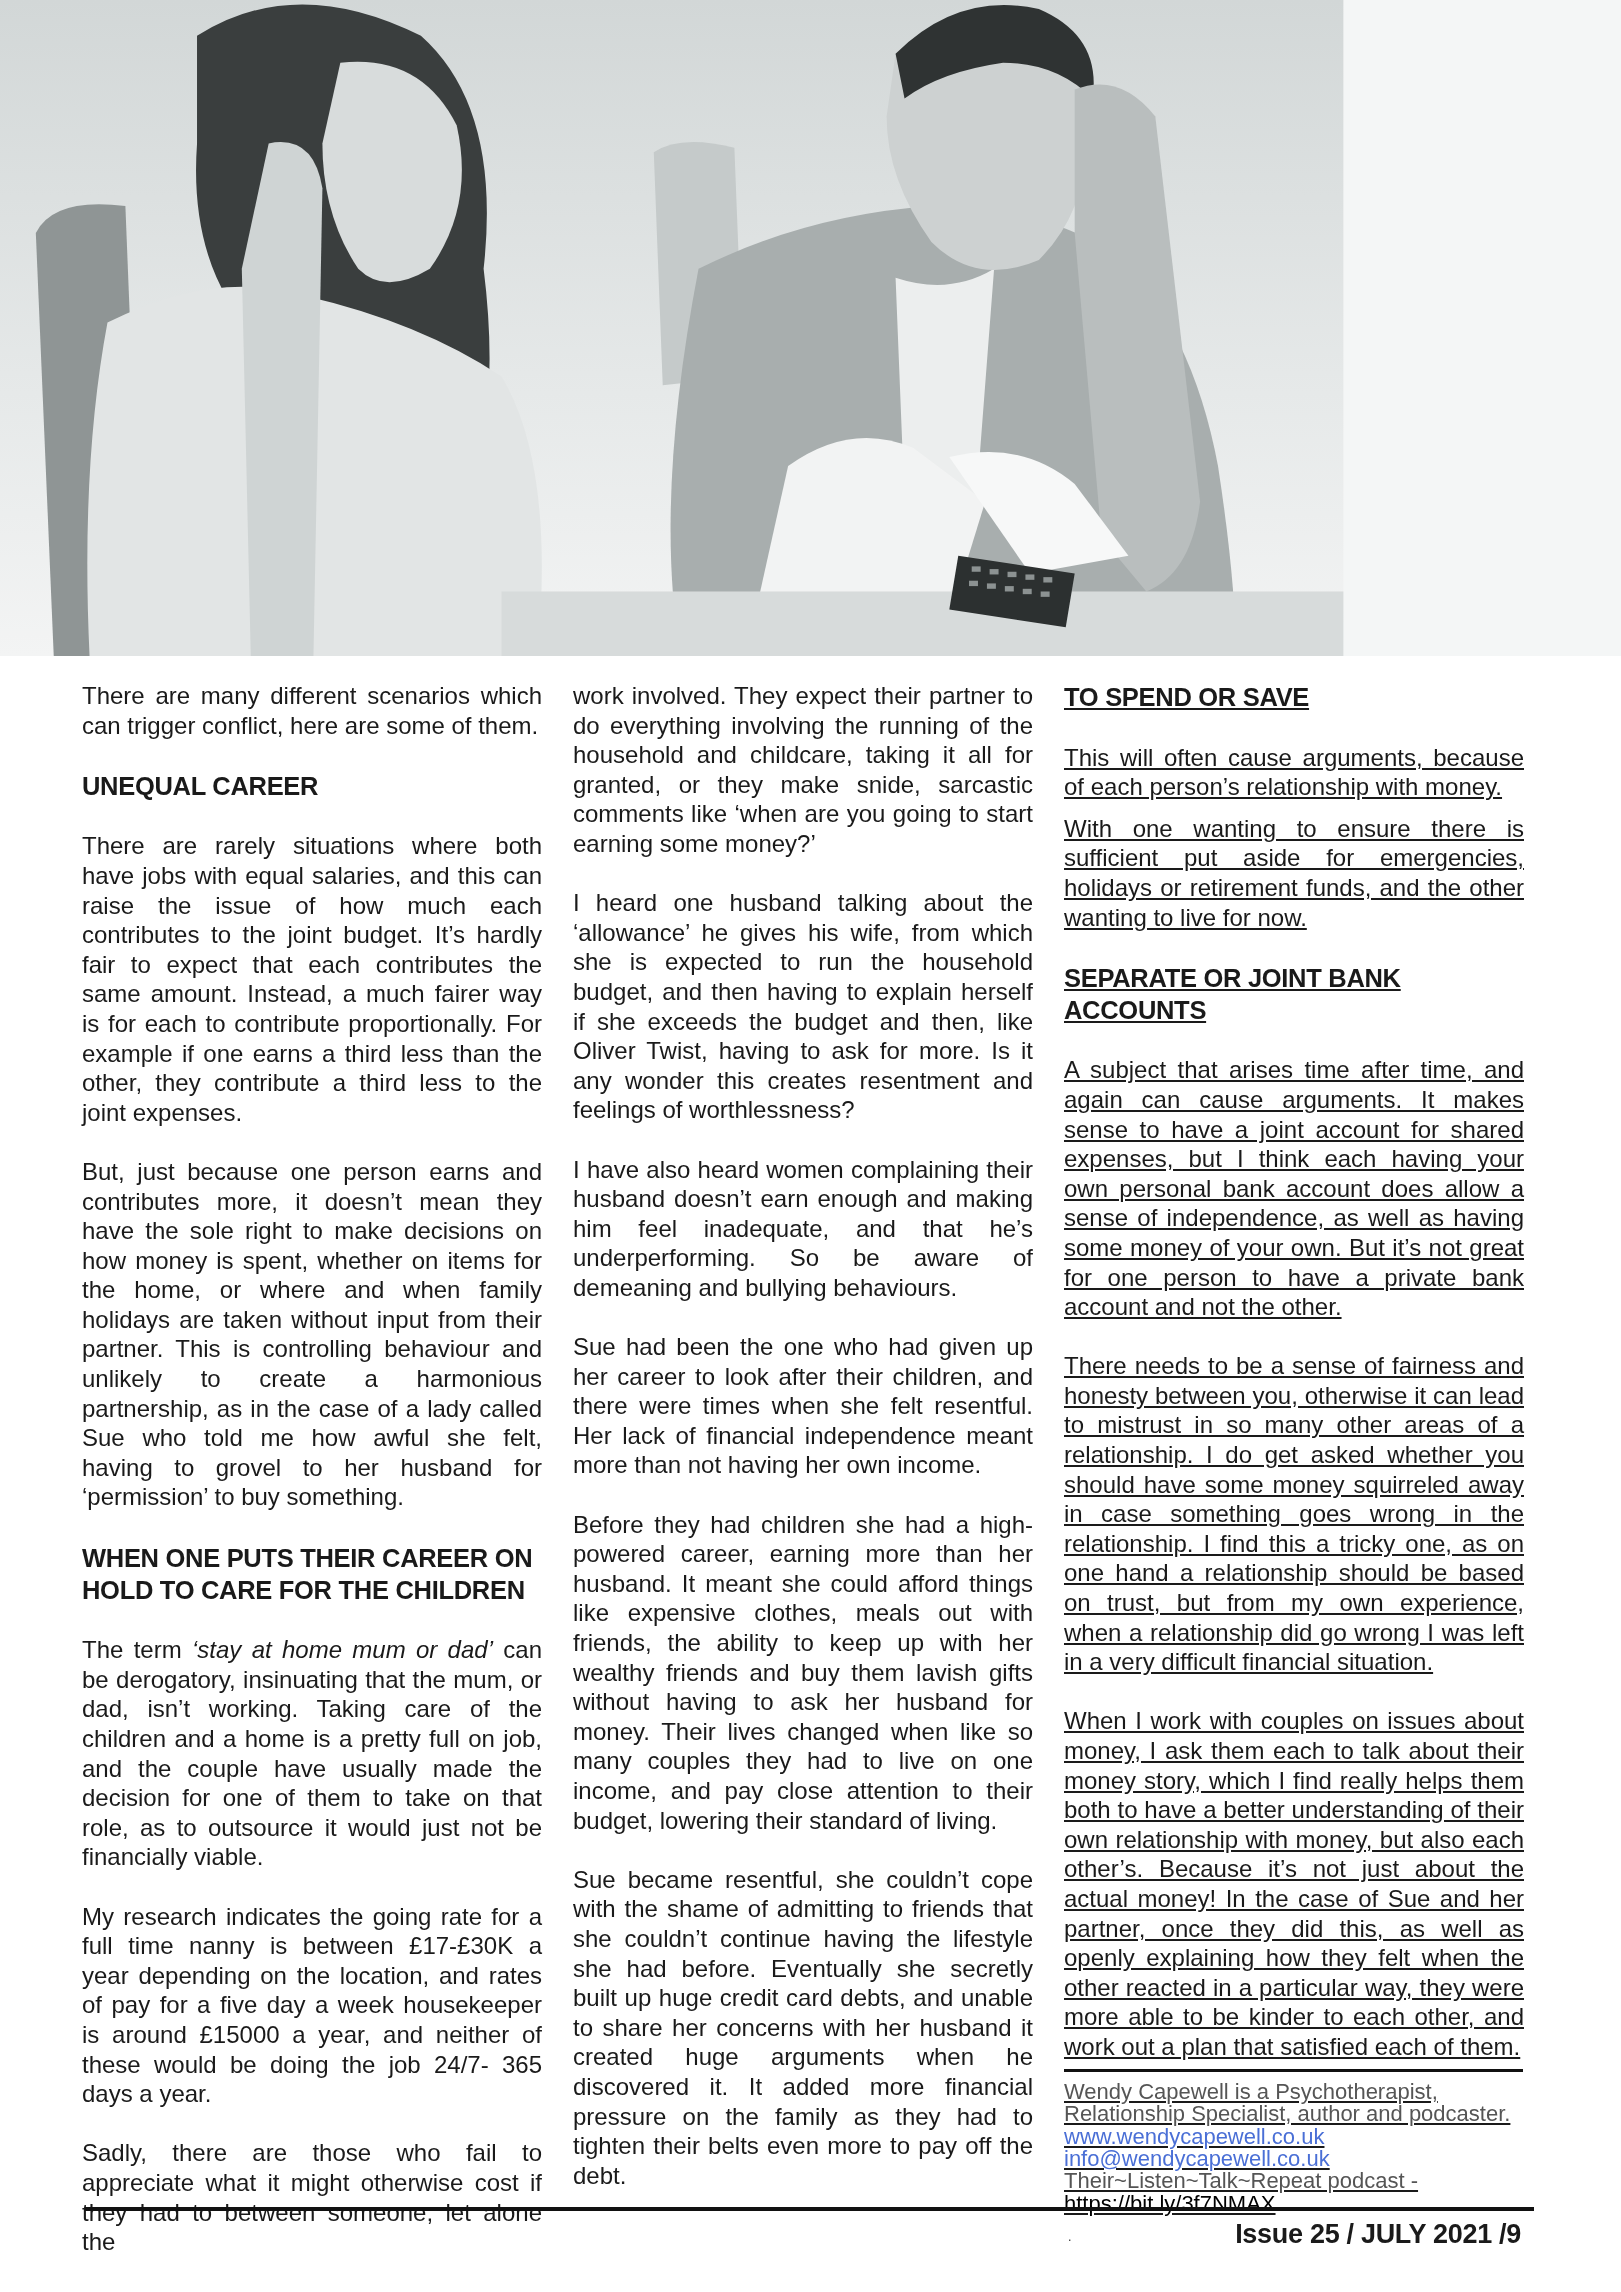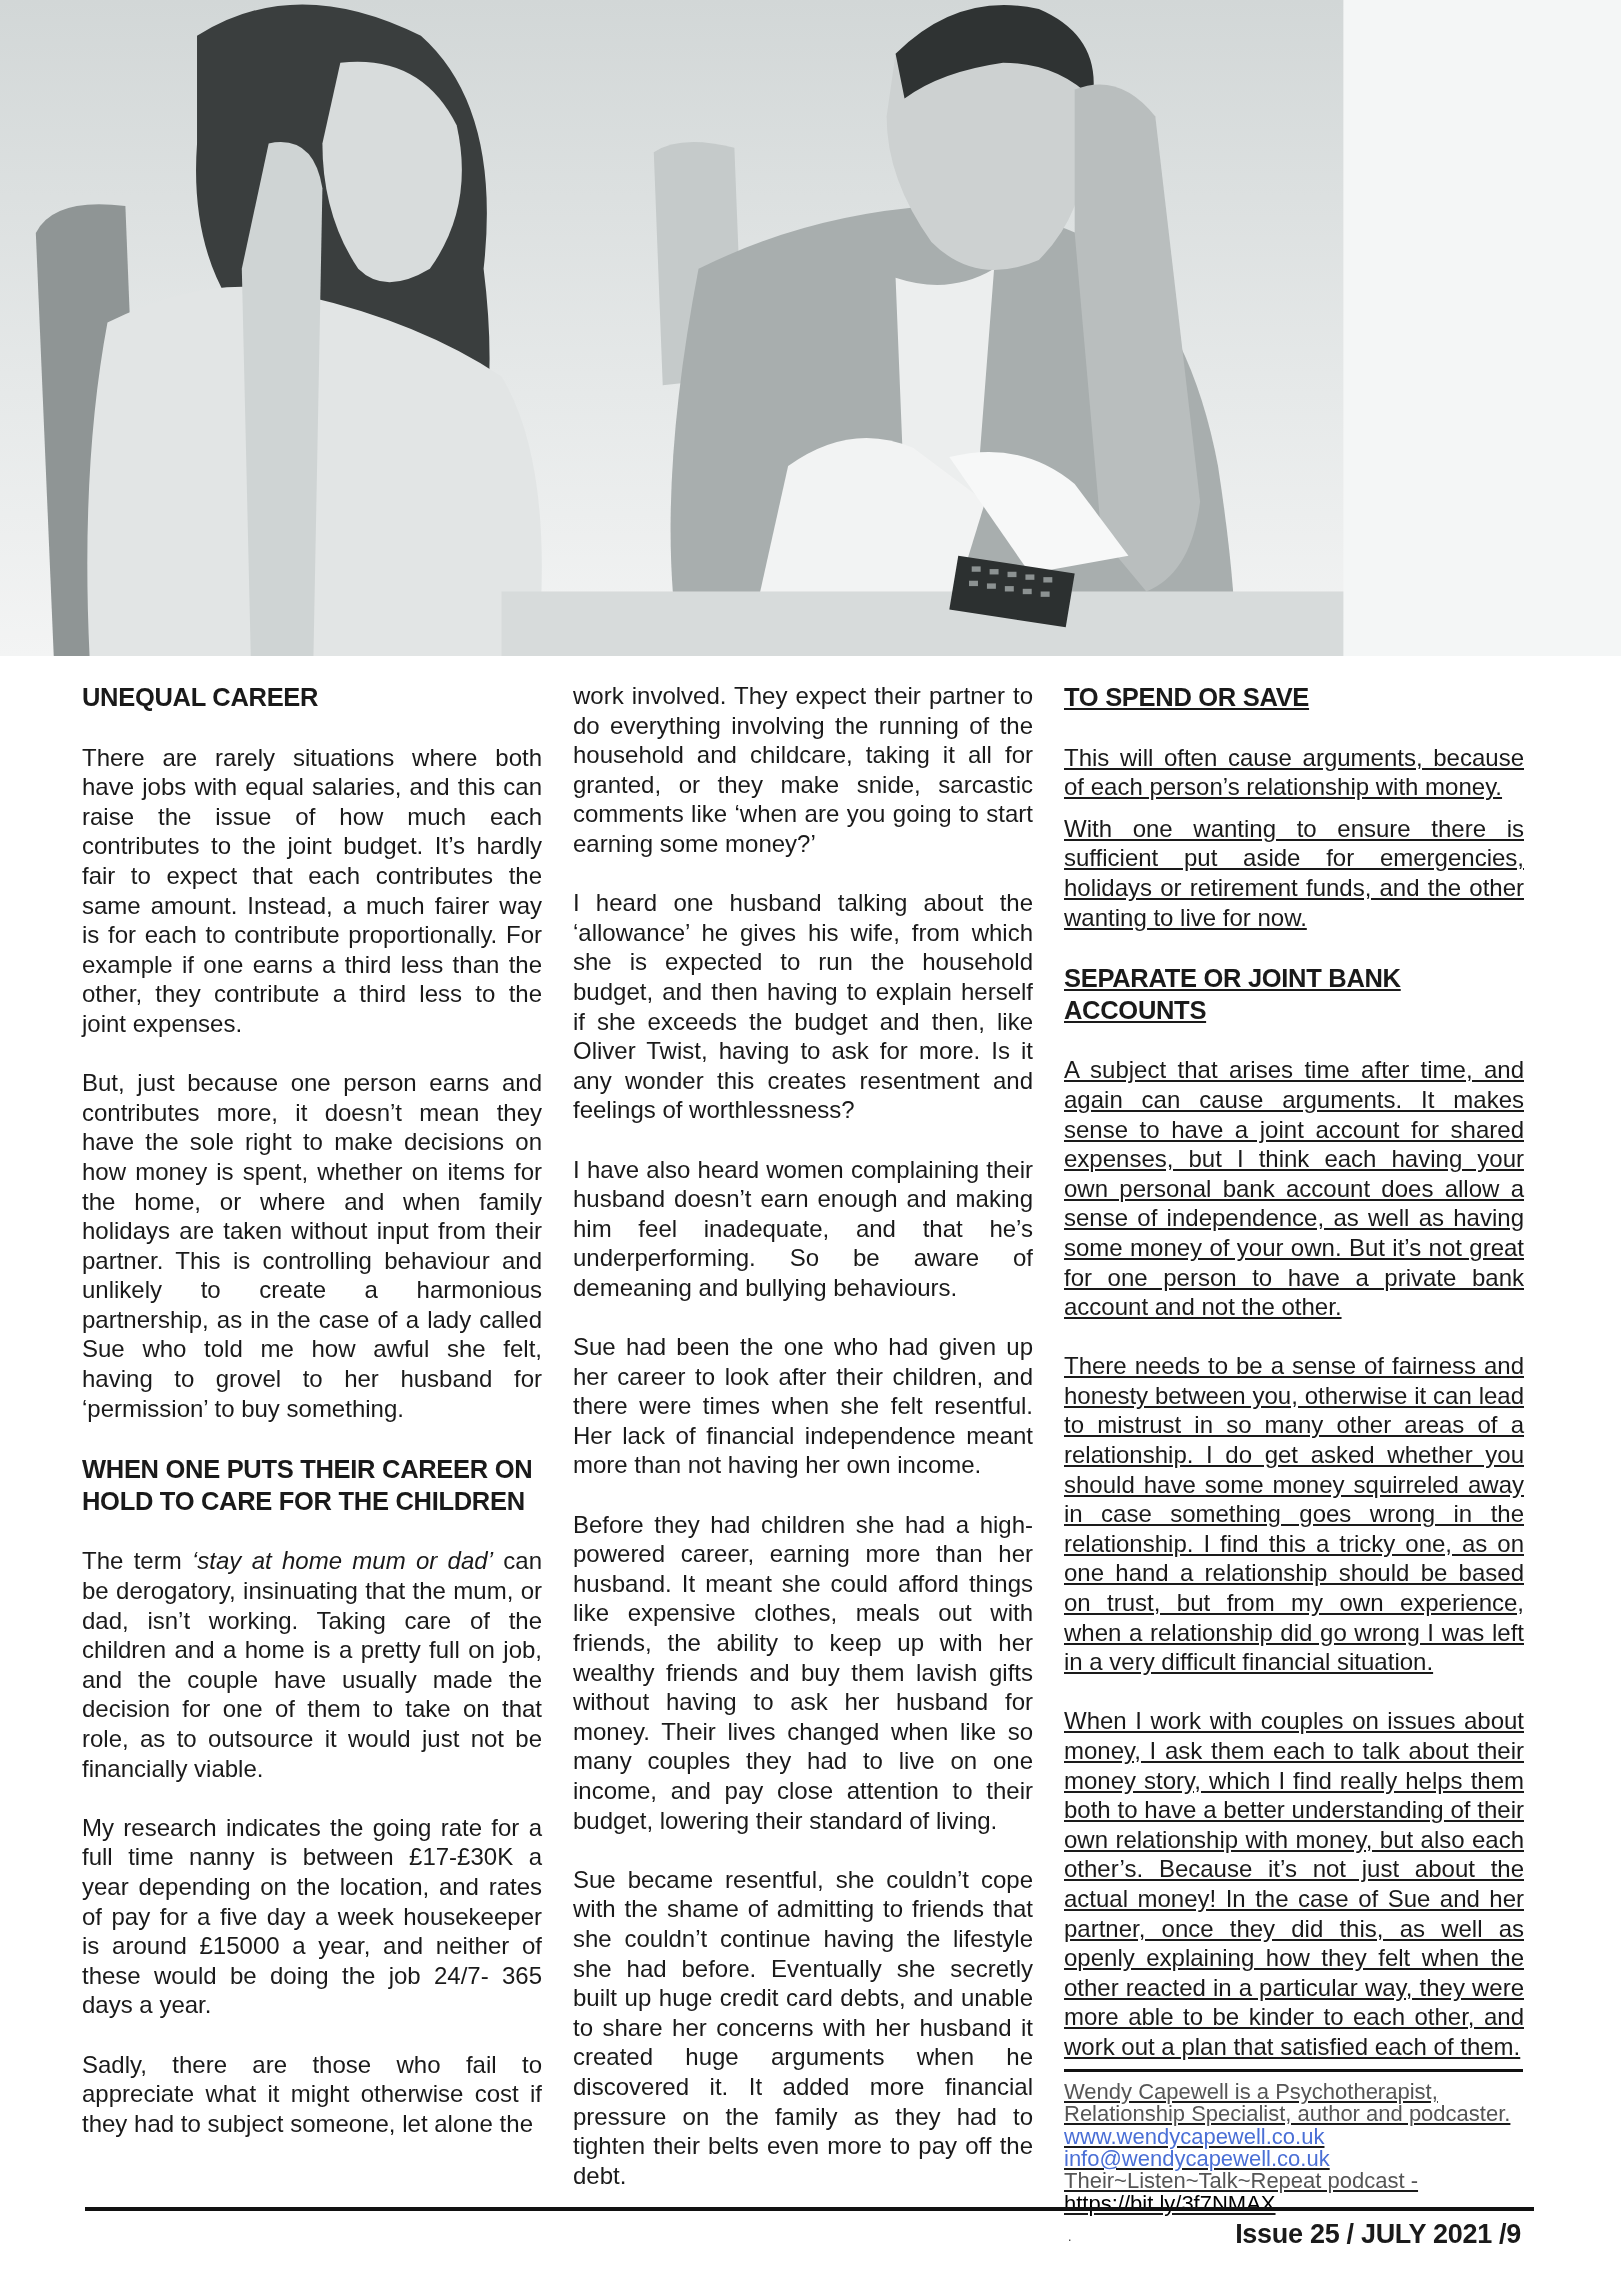--- a/index.html
+++ b/index.html
@@ -84,27 +84,28 @@
       <rect x="1082" y="648" width="10" height="6"></rect>
         <rect x="1102" y="651" width="10" height="6"></rect>
       <rect x="1122" y="654" width="10" height="6"></rect>
         <rect x="1142" y="657" width="10" height="6"></rect>
       <rect x="1162" y="660" width="10" height="6"></rect>
     </g>
   </svg>
 </div>
 
 <div class="col left">
+  <p>There are many different scenarios which can trigger conflict, here are some of them.</p>
   <h2>UNEQUAL CAREER</h2>
   <p>There are rarely situations where both have jobs with equal salaries, and this can raise the issue of how much each contributes to the joint budget. It’s hardly fair to expect that each contributes the same amount. Instead, a much fairer way is for each to contribute proportionally. For example if one earns a third less than the other, they contribute a third less to the joint expenses.</p>
   <p>But, just because one person earns and contributes more, it doesn’t mean they have the sole right to make decisions on how money is spent, whether on items for the home, or where and when family holidays are taken without input from their partner. This is controlling behaviour and unlikely to create a harmonious partnership, as in the case of a lady called Sue who told me how awful she felt, having to grovel to her husband for ‘permission’ to buy something.</p>
   <h2>WHEN ONE PUTS THEIR CAREER ON HOLD TO CARE FOR THE CHILDREN</h2>
   <p><span>The term </span><em class="q">‘stay at home mum or dad’</em><span> can be derogatory, insinuating that the mum, or dad, isn’t working. Taking care of the children and a home is a pretty full on job, and the couple have usually made the decision for one of them to take on that role, as to outsource it would just not be financially viable.</span></p>
   <p>My research indicates the going rate for a full time nanny is between £17-£30K a year depending on the location, and rates of pay for a five day a week housekeeper is around £15000 a year, and neither of these would be doing the job 24/7- 365 days a year.</p>
-  <p>Sadly, there are those who fail to appreciate what it might otherwise cost if they had to subject someone, let alone the</p>
+  <p>Sadly, there are those who fail to appreciate what it might otherwise cost if they had to between someone, let alone the</p>
 </div>
 
 <div class="col mid">
   <p>work involved. They expect their partner to do everything involving the running of the household and childcare, taking it all for granted, or they make snide, sarcastic comments like ‘when are you going to start earning some money?’</p>
   <p>I heard one husband talking about the ‘allowance’ he gives his wife, from which she is expected to run the household budget, and then having to explain herself if she exceeds the budget and then, like Oliver Twist, having to ask for more. Is it any wonder this creates resentment and feelings of worthlessness?</p>
   <p>I have also heard women complaining their husband doesn’t earn enough and making him feel inadequate, and that he’s underperforming. So be aware of demeaning and bullying behaviours.</p>
   <p>Sue had been the one who had given up her career to look after their children, and there were times when she felt resentful. Her lack of financial independence meant more than not having her own income.</p>
   <p>Before they had children she had a high-powered career, earning more than her husband. It meant she could afford things like expensive clothes, meals out with friends, the ability to keep up with her wealthy friends and buy them lavish gifts without having to ask her husband for money. Their lives changed when like so many couples they had to live on one income, and pay close attention to their budget, lowering their standard of living.</p>
   <p>Sue became resentful, she couldn’t cope with the shame of admitting to friends that she couldn’t continue having the lifestyle she had before. Eventually she secretly built up huge credit card debts, and unable to share her concerns with her husband it created huge arguments when he discovered it. It added more financial pressure on the family as they had to tighten their belts even more to pay off the debt.</p>
 </div>

